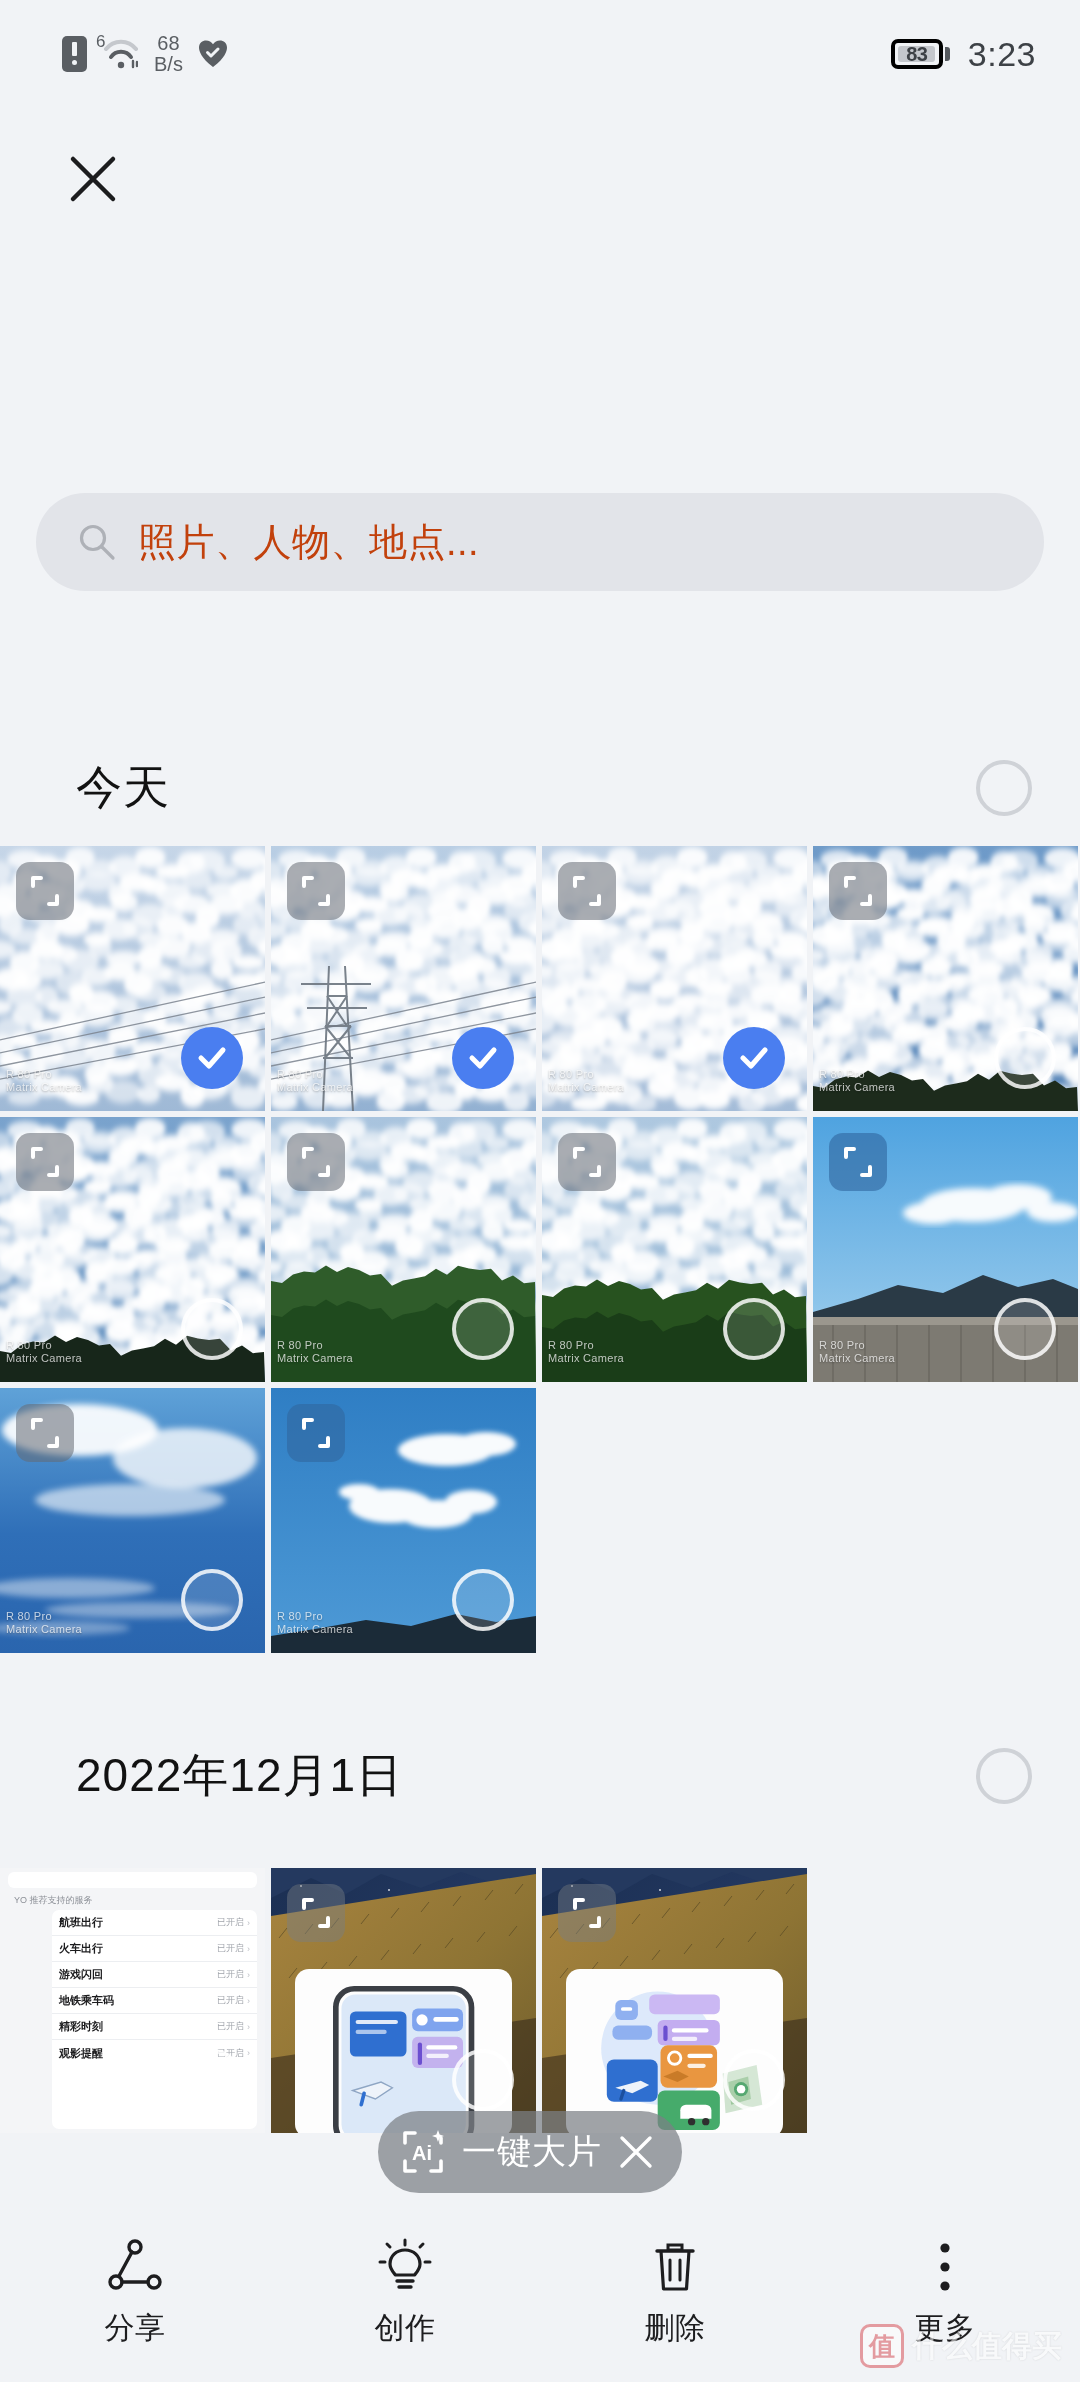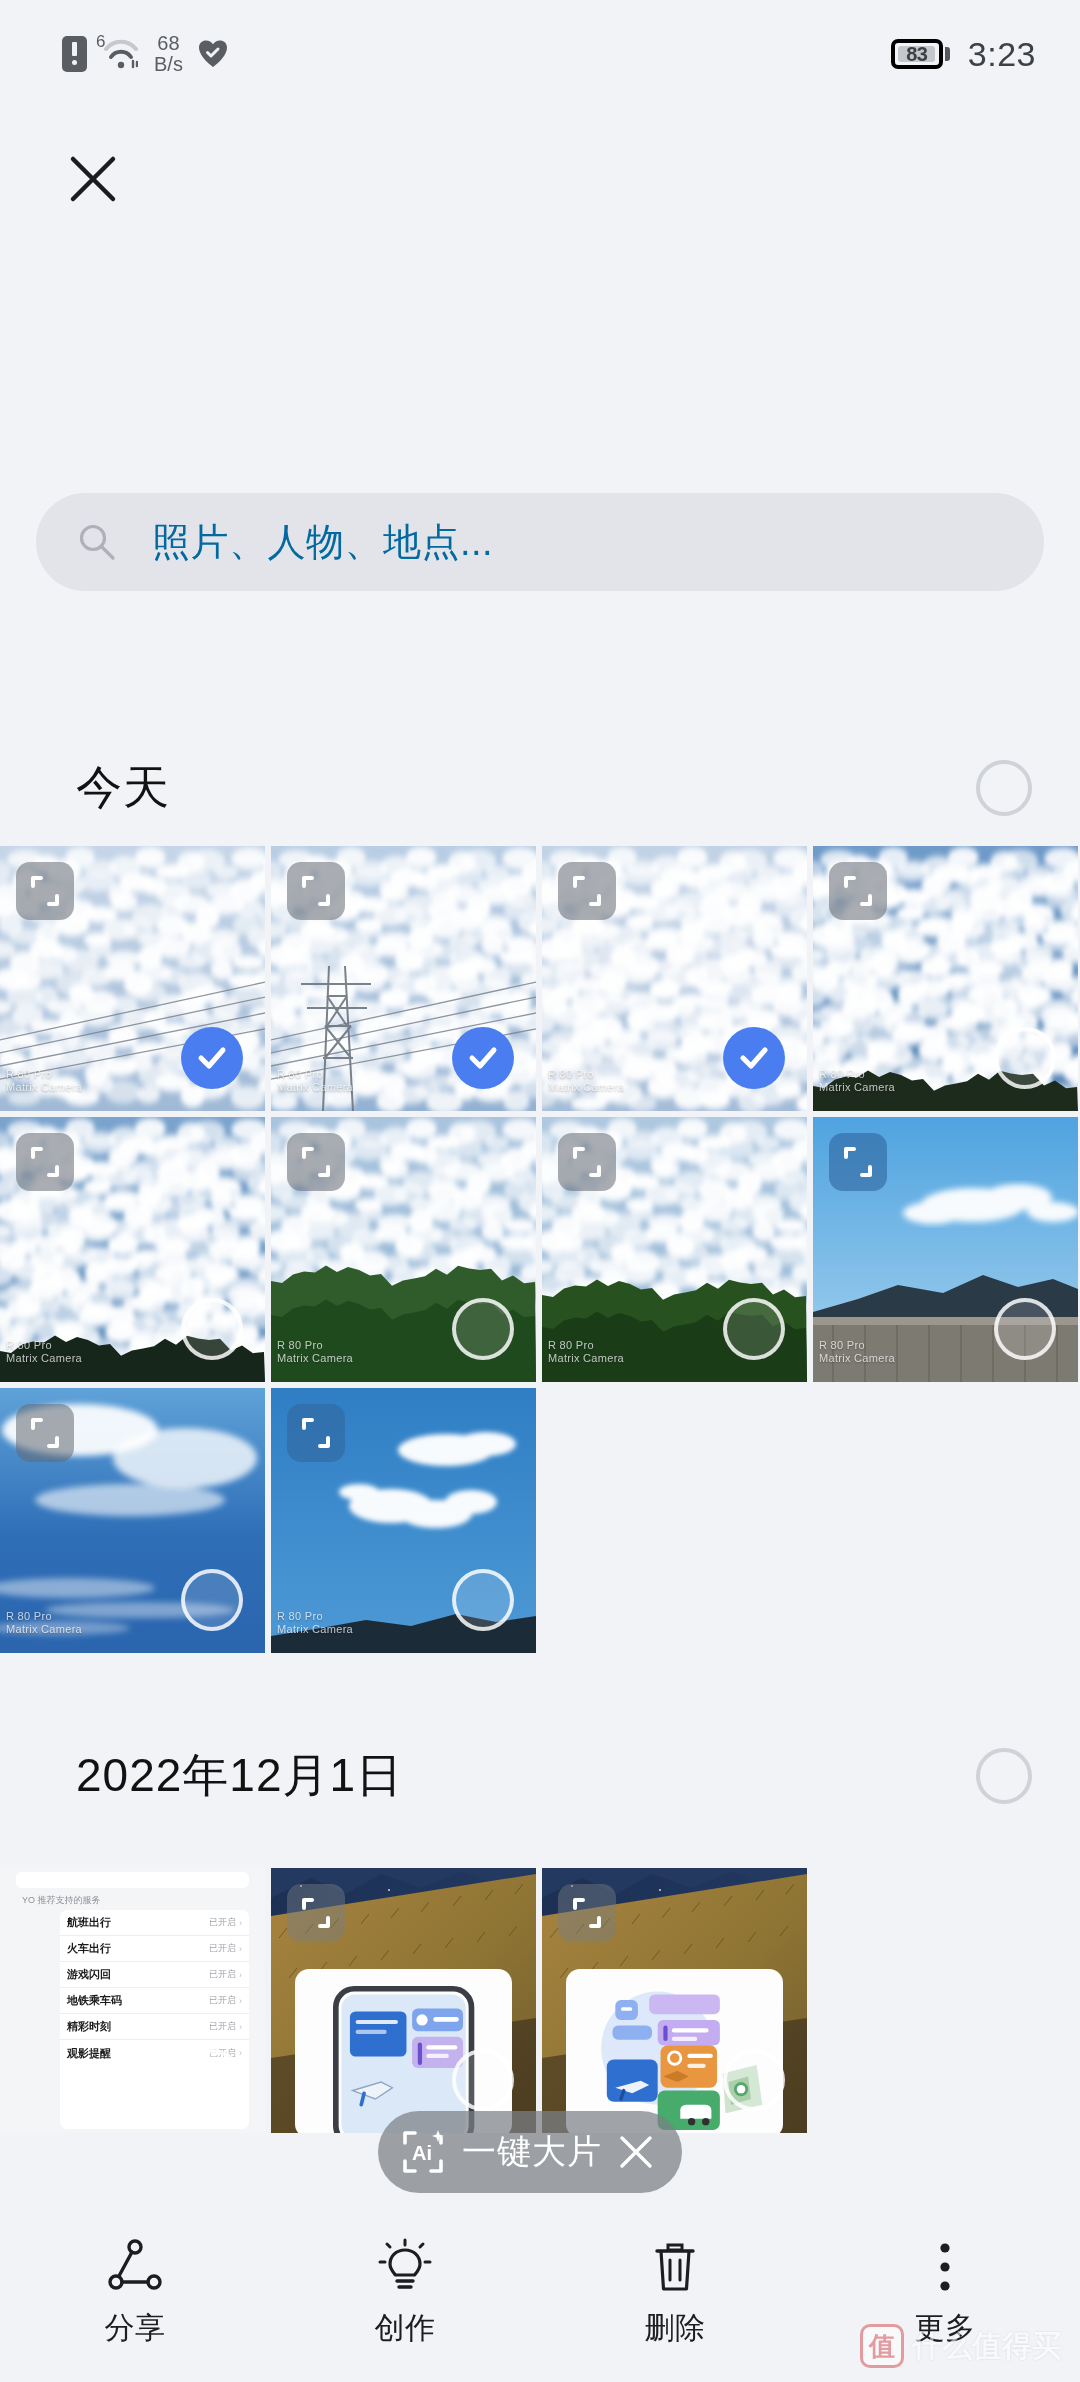--- a/index.html
+++ b/index.html
@@ -131,23 +131,23 @@
     width: 1008px; height: 98px;
     background: #e2e4e9;
     border-radius: 49px;
     display: flex;
     align-items: center;
     padding-left: 42px;
     cursor: text;
   }
   .search-icon { width: 38px; height: 38px; flex: 0 0 auto; }
   .search-ph {
-    margin-left: 36px;
+    margin-left: 22px;
     font-size: 38px;
-    color: #0369a1;
+    color: #c2410c;
     letter-spacing: 0.5px;
   }
 
   
   .section-head {
     position: absolute;
     left: 0;
     width: 1080px;
     height: 92px;
     display: flex;
@@ -222,21 +222,21 @@
     letter-spacing: 0.3px;
     text-shadow: 0 1px 2px rgba(0,0,0,0.3);
     pointer-events: none;
   }
 
   
   .shot-settings {
     position: absolute;
     inset: 0;
     background: #f4f5f7;
-    padding: 4px 16px;
+    padding: 4px 8px;
     display: flex;
     flex-direction: column;
   }
   .shot-top-card {
     height: 16px;
     background: #ffffff;
     border-radius: 6px;
     margin-bottom: 5px;
   }
   .shot-caption {

